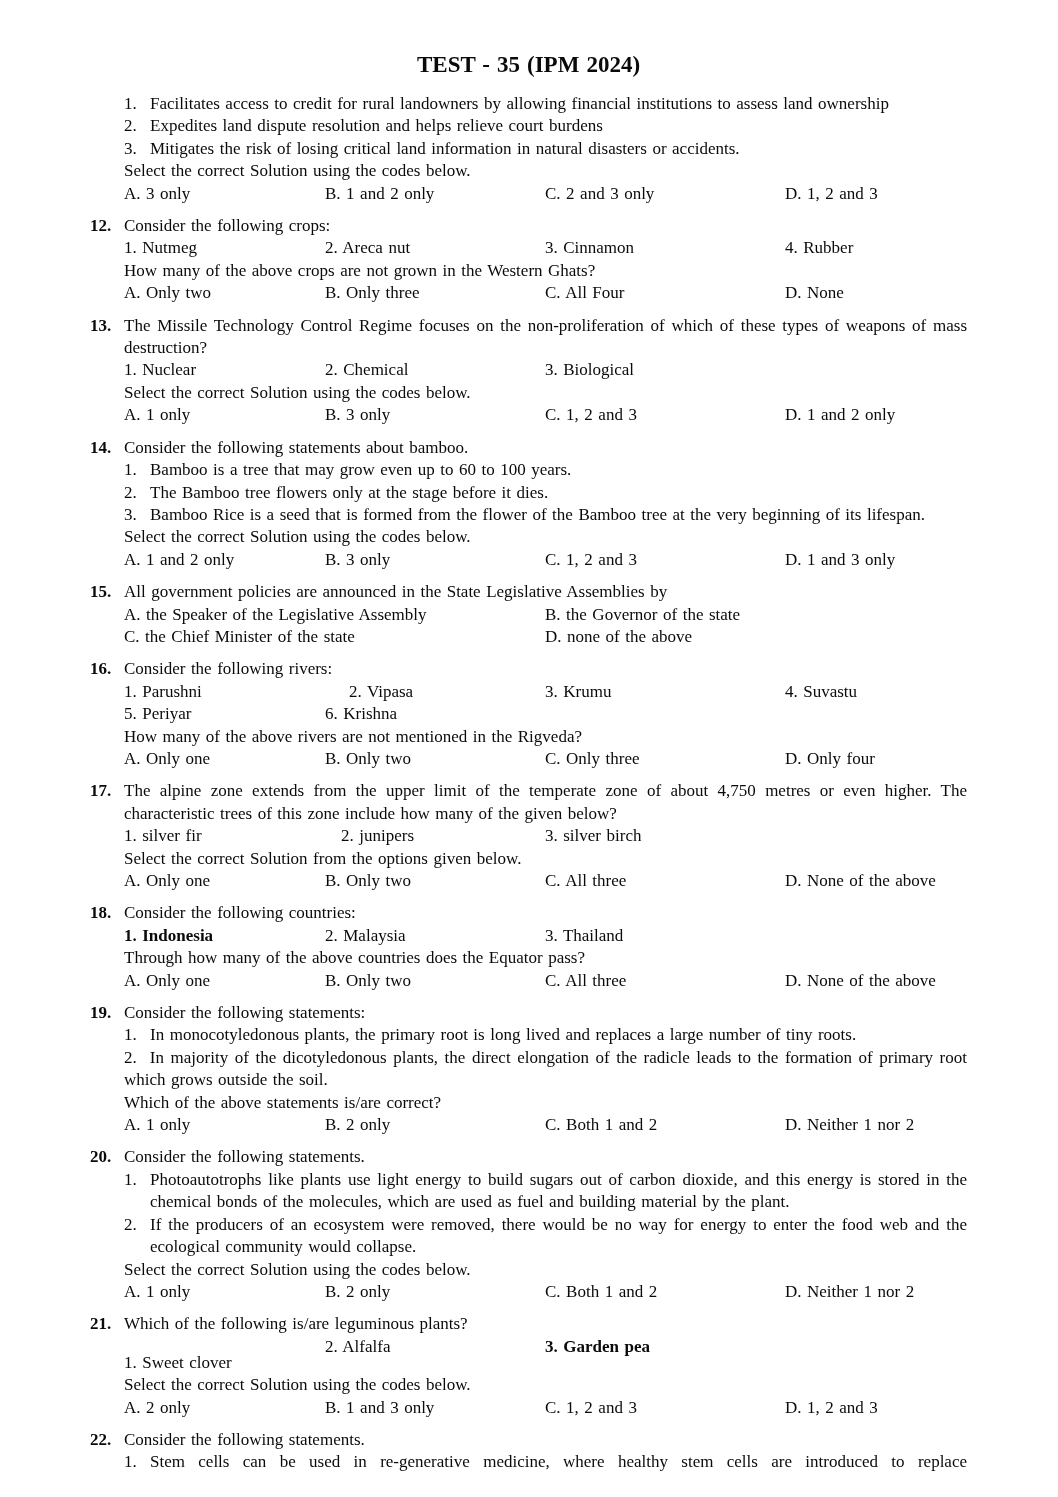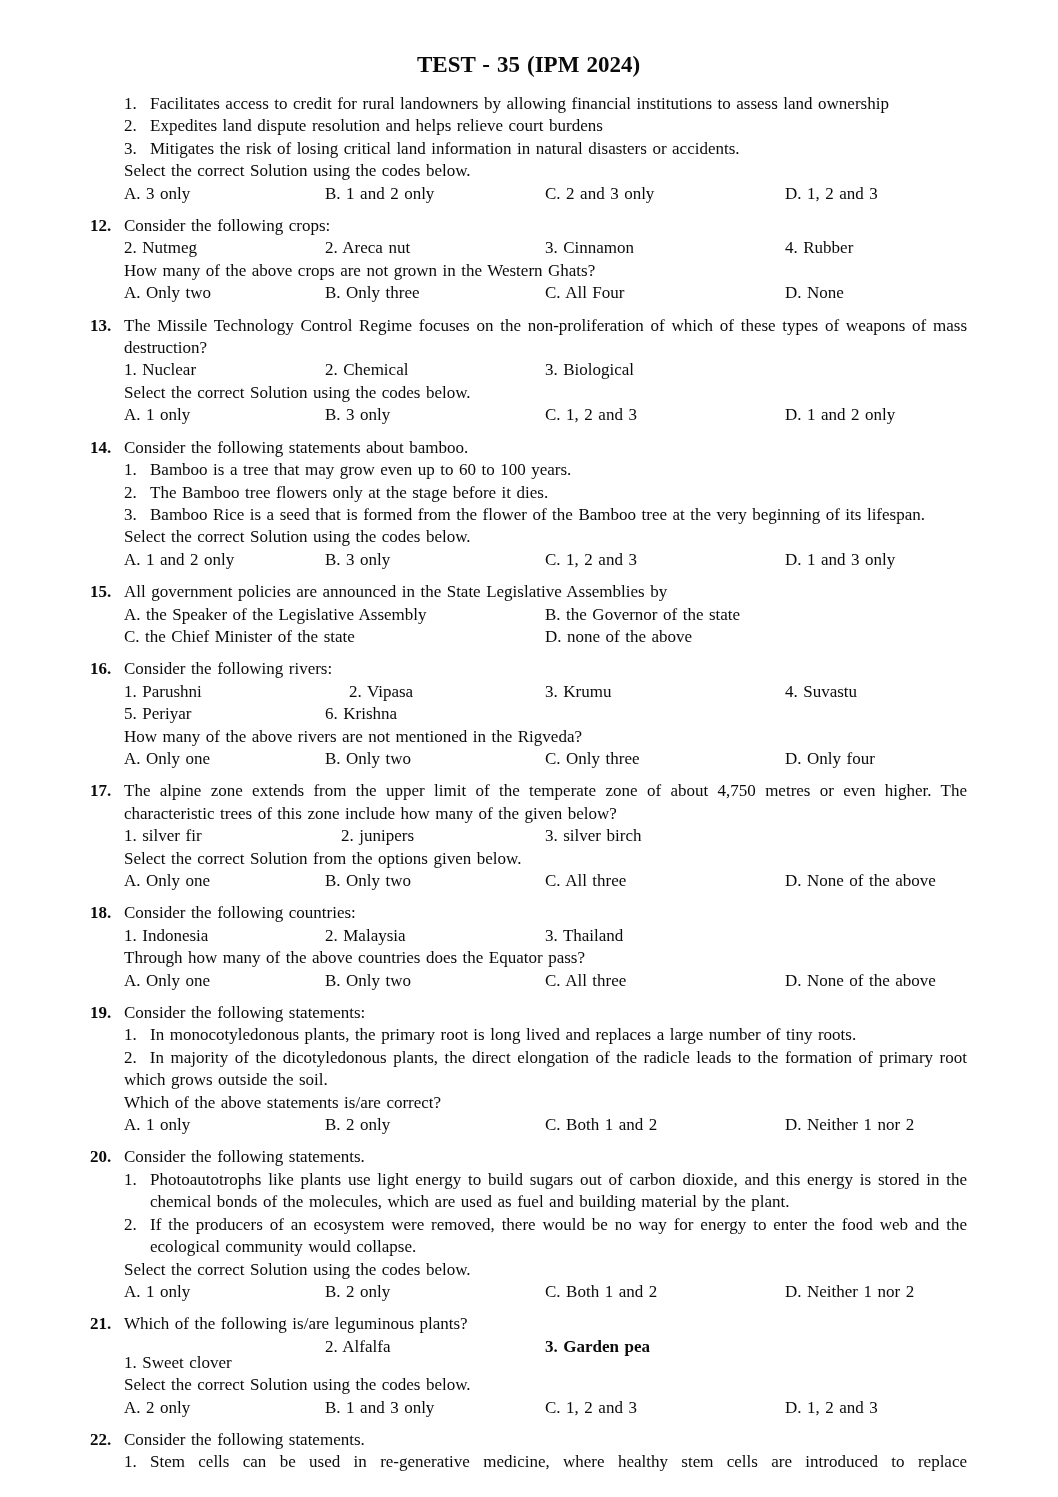--- a/index.html
+++ b/index.html
@@ -69,21 +69,21 @@
           <span class="cell" style="grid-column-start: 3;">C. 2 and 3 only</span>
           <span class="cell" style="grid-column-start: 4;">D. 1, 2 and 3</span>
         </div>
       </div>
       <div class="question">
         <div class="line">
           <span class="qnum">12.</span>
           <div class="qtext">Consider the following crops:</div>
         </div>
         <div class="cols">
-          <span class="cell" style="grid-column-start: 1;">2. Nutmeg</span>
+          <span class="cell" style="grid-column-start: 1;">1. Nutmeg</span>
           <span class="cell" style="grid-column-start: 2;">2. Areca nut</span>
           <span class="cell" style="grid-column-start: 3;">3. Cinnamon</span>
           <span class="cell" style="grid-column-start: 4;">4. Rubber</span>
         </div>
         <div class="plain">How many of the above crops are not grown in the Western Ghats?</div>
         <div class="cols">
           <span class="cell" style="grid-column-start: 1;">A. Only two</span>
           <span class="cell" style="grid-column-start: 2;">B. Only three</span>
           <span class="cell" style="grid-column-start: 3;">C. All Four</span>
           <span class="cell" style="grid-column-start: 4;">D. None</span>
@@ -186,21 +186,21 @@
           <span class="cell" style="grid-column-start: 3;">C. All three</span>
           <span class="cell" style="grid-column-start: 4;">D. None of the above</span>
         </div>
       </div>
       <div class="question">
         <div class="line">
           <span class="qnum">18.</span>
           <div class="qtext">Consider the following countries:</div>
         </div>
         <div class="cols">
-          <span class="cell" style="grid-column-start: 1;">1. Indonesia</span>
+          <span class="cell" style="grid-column-start: 1; font-weight: bold;">1. Indonesia</span>
           <span class="cell" style="grid-column-start: 2;">2. Malaysia</span>
           <span class="cell" style="grid-column-start: 3;">3. Thailand</span>
         </div>
         <div class="plain">Through how many of the above countries does the Equator pass?</div>
         <div class="cols">
           <span class="cell" style="grid-column-start: 1;">A. Only one</span>
           <span class="cell" style="grid-column-start: 2;">B. Only two</span>
           <span class="cell" style="grid-column-start: 3;">C. All three</span>
           <span class="cell" style="grid-column-start: 4;">D. None of the above</span>
         </div>

